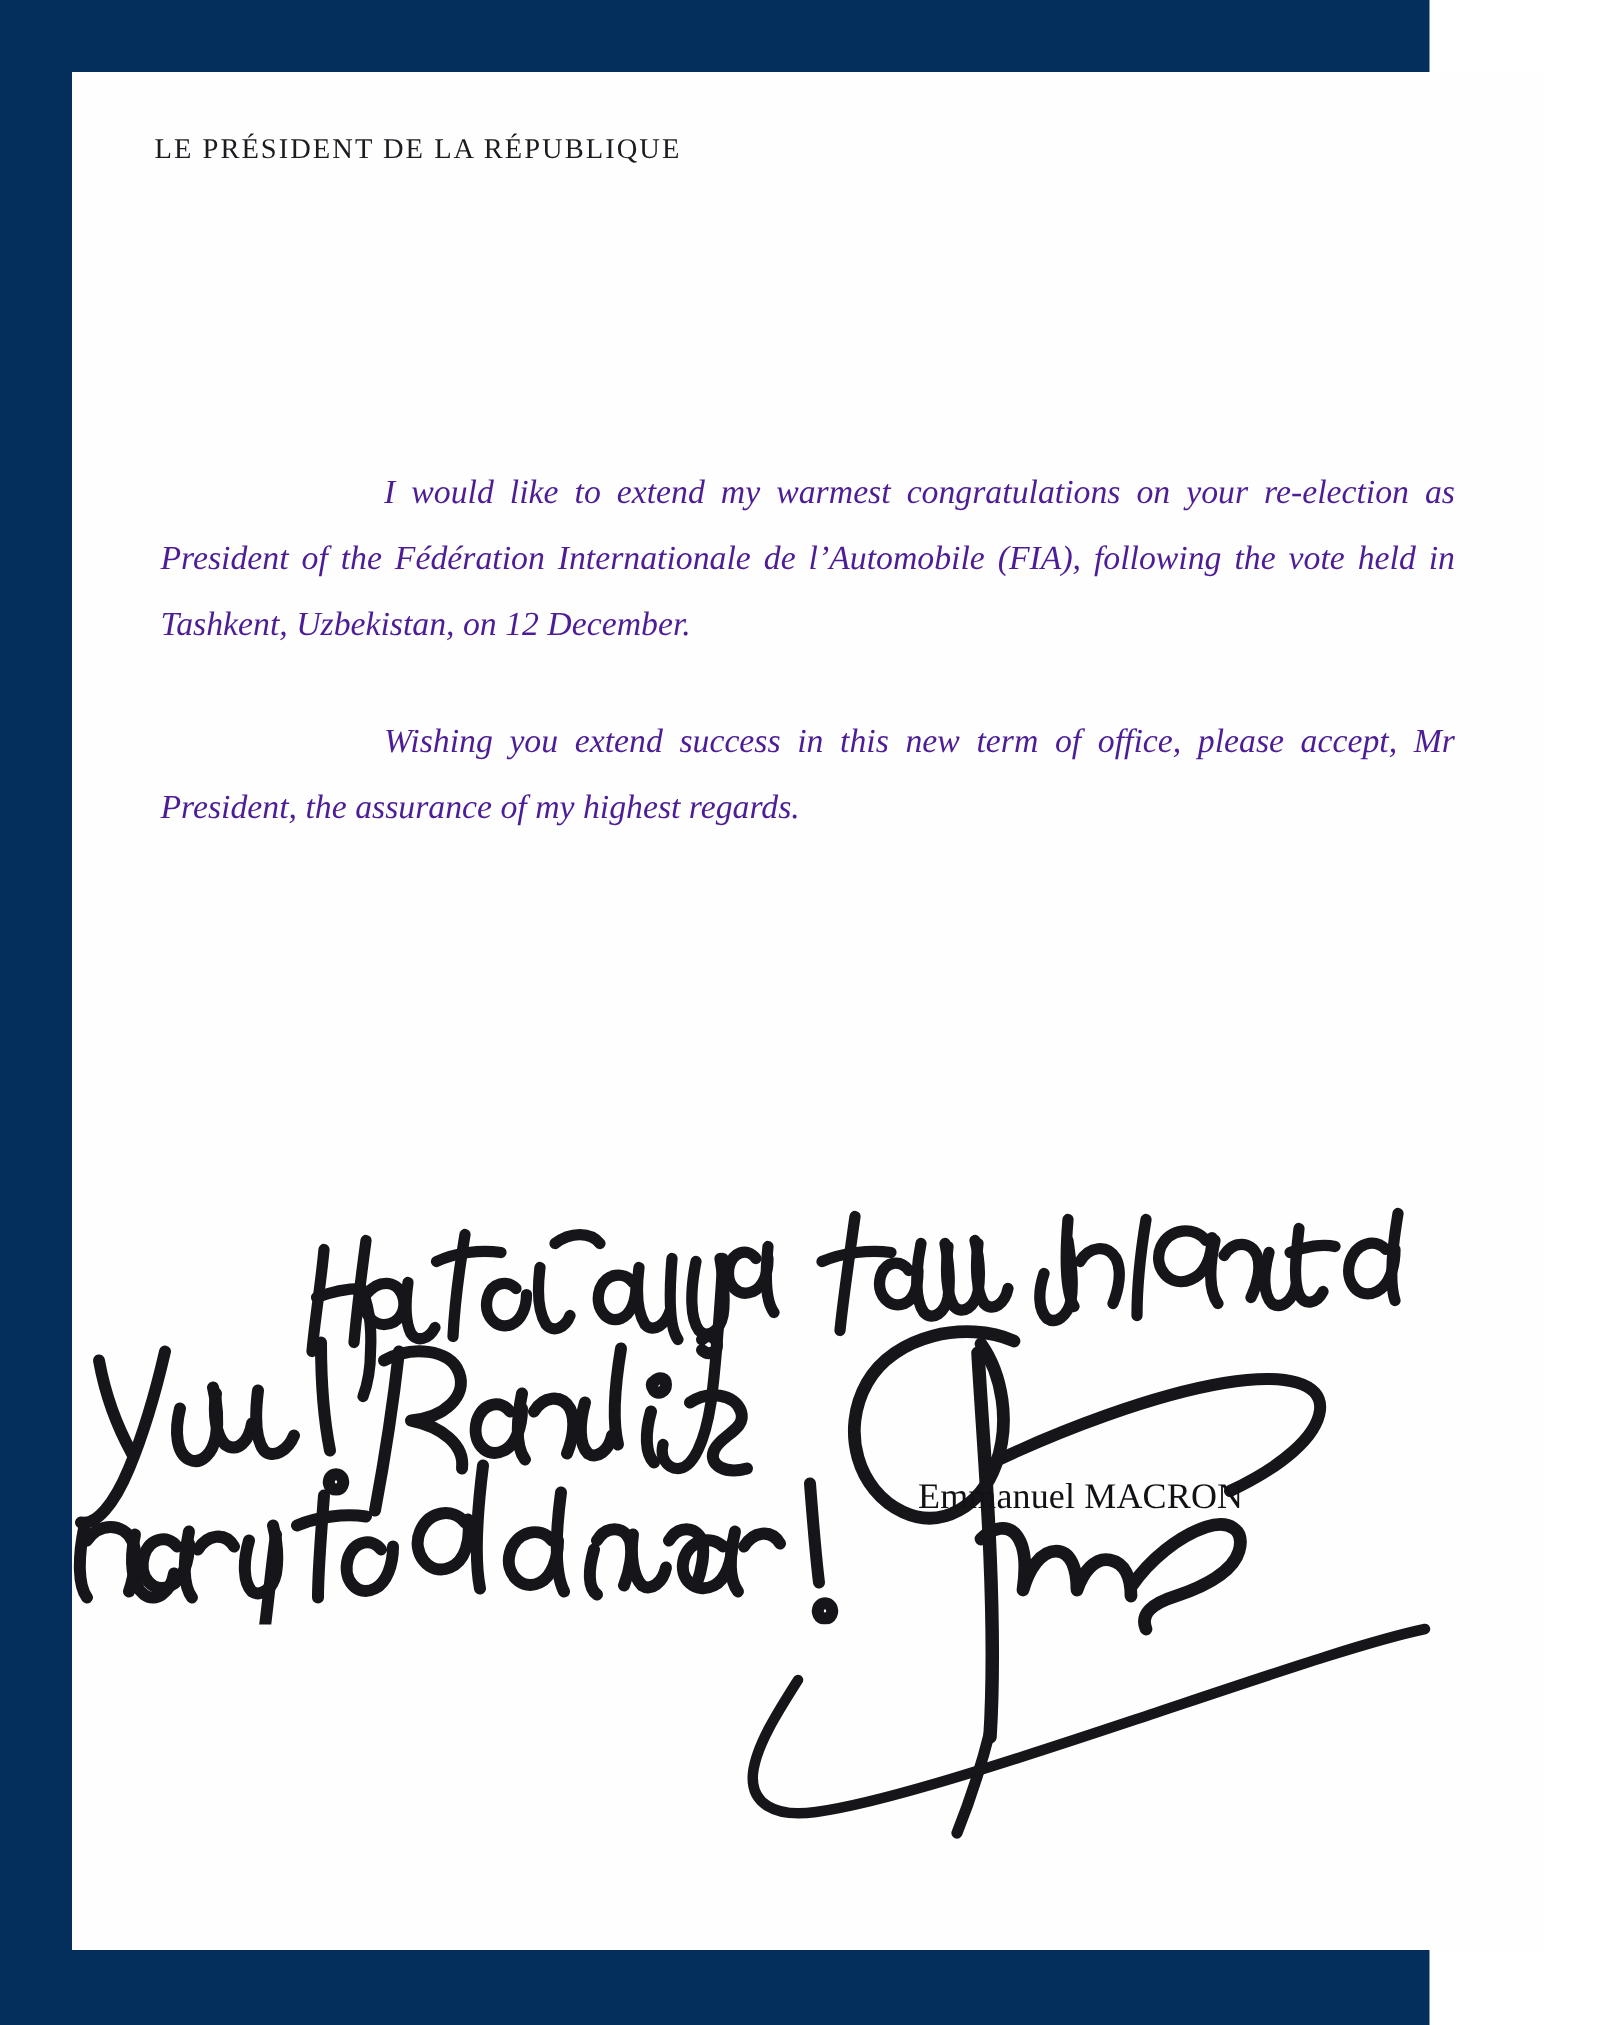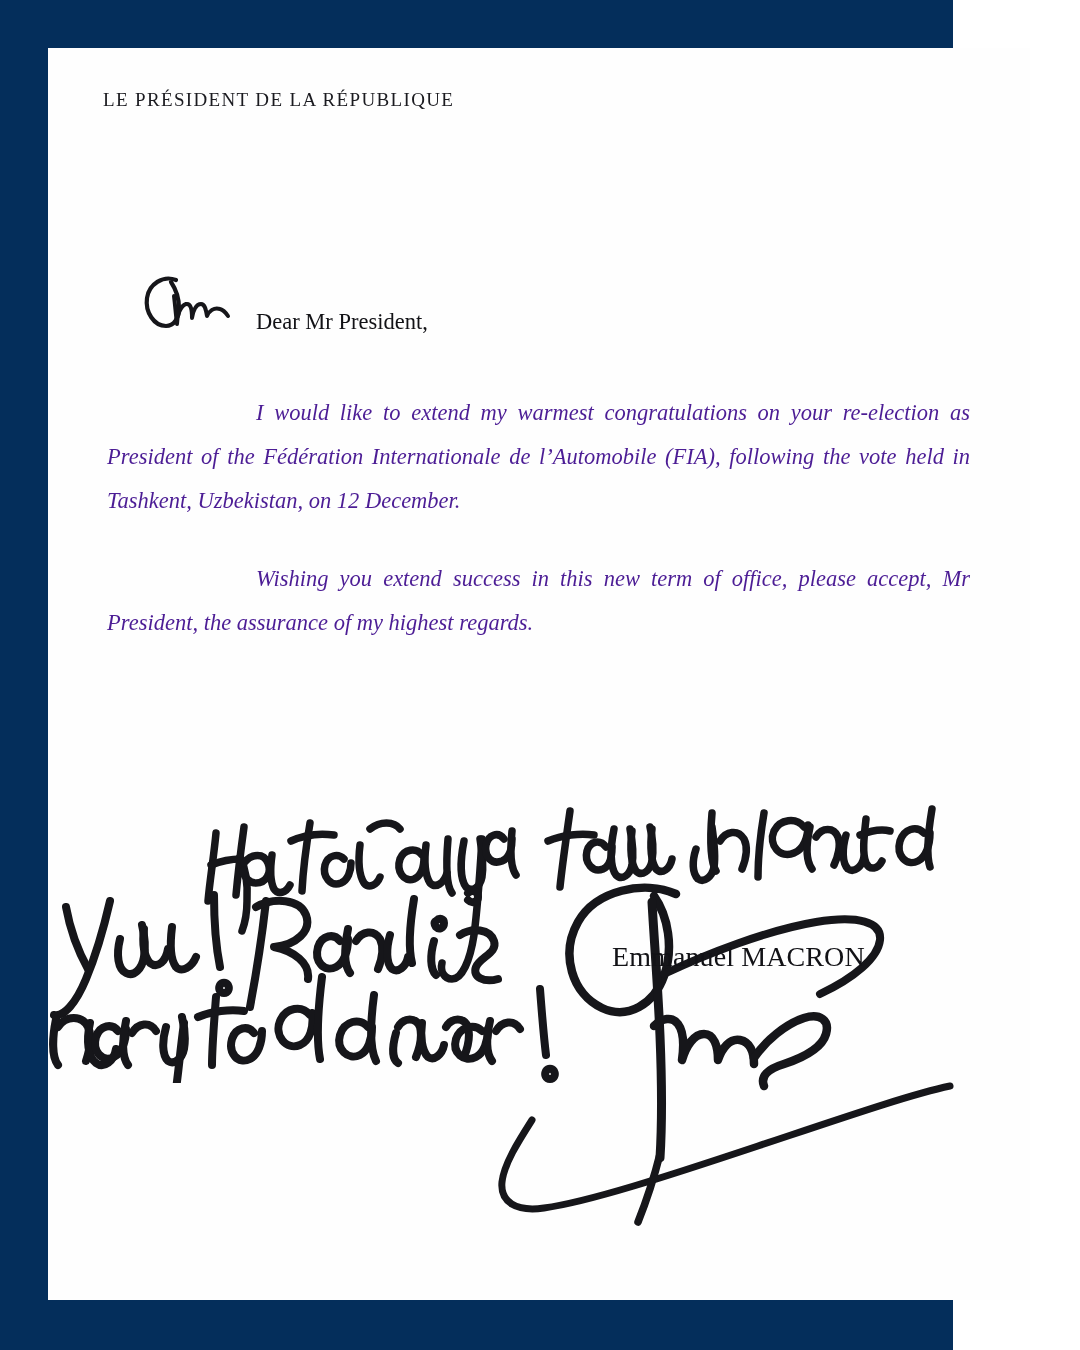--- a/index.html
+++ b/index.html
@@ -101,47 +101,40 @@
     left: 420px;
     top: 810px;
     width: 540px;
     height: 400px;
     pointer-events: none;
   }
 
   #signed-name {
     position: absolute;
     left: 564px;
-    top: 893px;
-    font-size: 28px;
+    top: 937px;
+    font-size: 24px;
     color: #121216;
     white-space: nowrap;
     letter-spacing: 0.1px;
   }
 
   .ink { fill: none; stroke: #16161a; stroke-linecap: round; stroke-linejoin: round; }
 </style>
 </head>
 <body>
 
 <div id="frame">
 
   <div id="page">
 
     <div id="letterhead">LE PRÉSIDENT DE LA RÉPUBLIQUE</div>
 
     <div id="body-text">
 
-      <div class="salutation">
-        <svg id="monogram" viewBox="0 0 90 62">
-          <path class="ink" stroke-width="4.2" d="M35 8 C22 3, 8 12, 6 26 C4 40, 13 54, 25 54 C33 54, 38 46, 38 36 C38 26, 34 16, 30 10"></path>
-          <path class="ink" stroke-width="4" d="M33 24 C34 32, 35 44, 36 52 C36 44, 39 34, 45 32 C50 31, 51 38, 51 46 C52 39, 55 32, 60 32 C64 32, 65 38, 66 44 C68 39, 73 35, 79 37 C83 38, 85 41, 87 44"></path>
-        </svg>
-        <span>Dear Mr President,</span>
-      </div>
 
       <p class="para">I would like to extend my warmest congratulations on your re-election as President of the Fédération Internationale de l’Automobile (FIA), following the vote held in Tashkent, Uzbekistan, on 12 December.</p>
       <p class="para">Wishing you extend success in this new term of office, please accept, Mr President, the assurance of my highest regards.</p>
 
     </div>
 
     <svg id="handwritten-note" viewBox="0 0 982 300">
       <g class="ink" stroke-width="7.5">
 
         <path d="M168 50 C166 72, 162 96, 160 118"></path>

